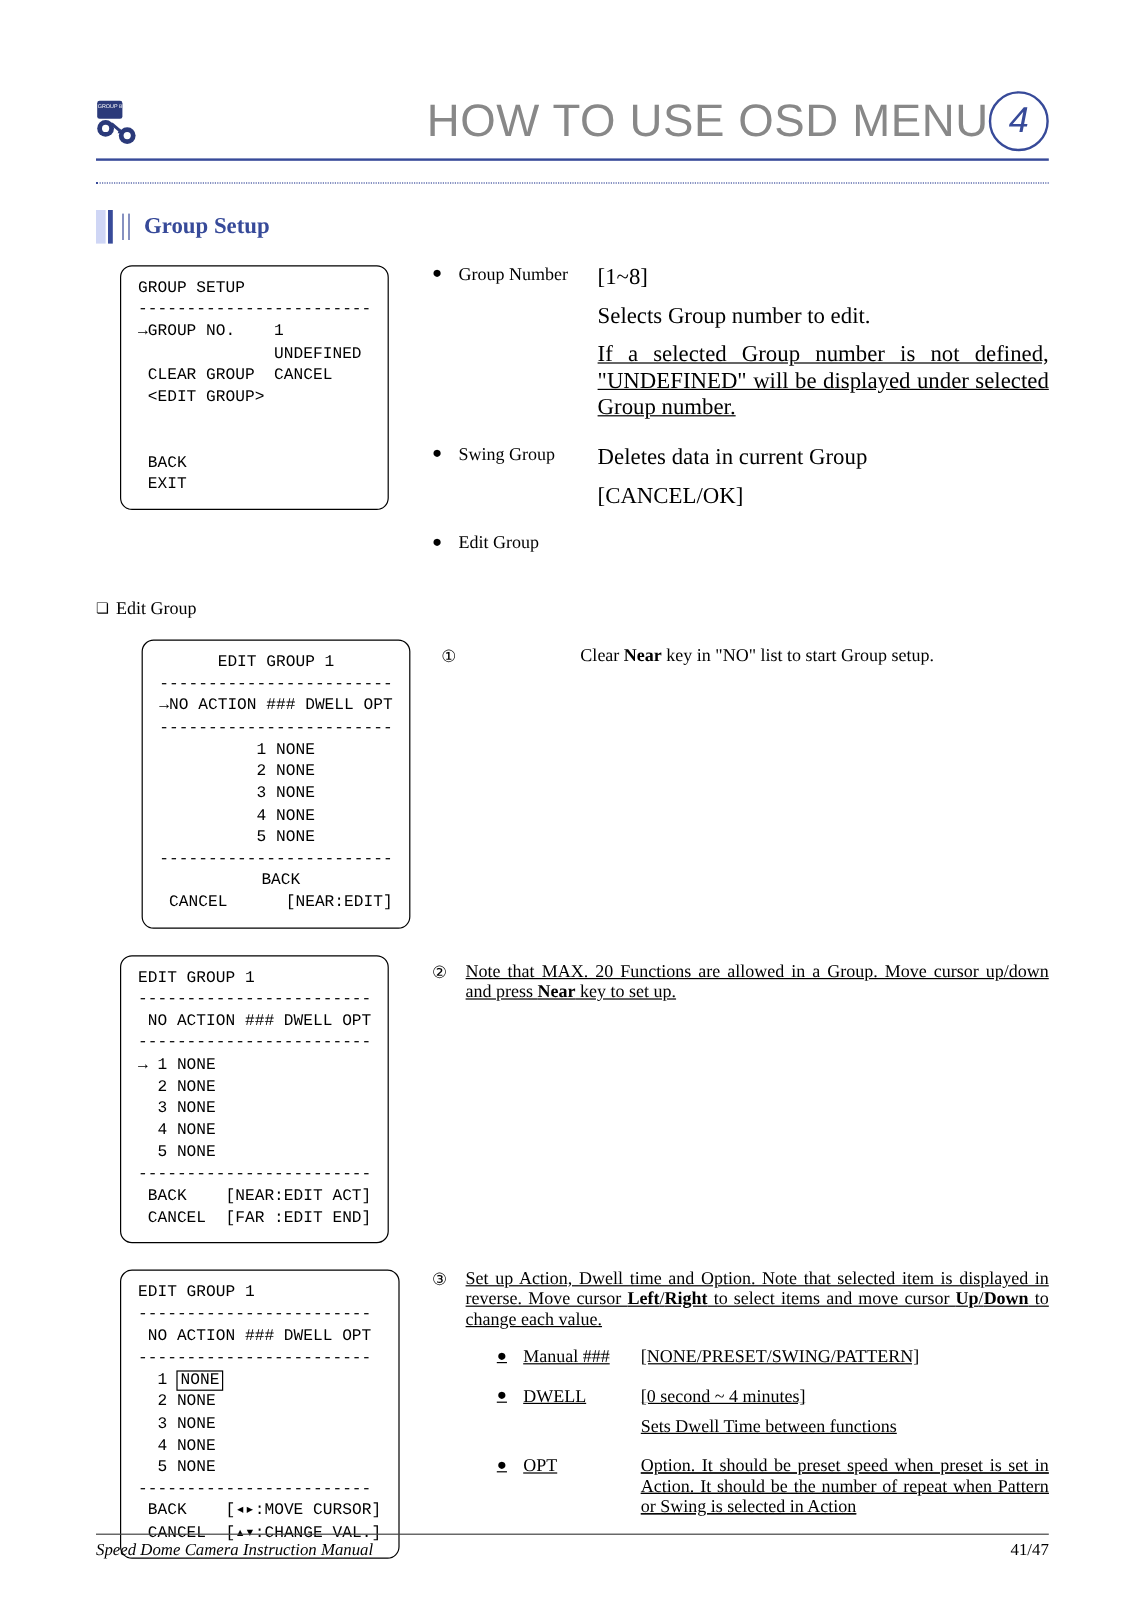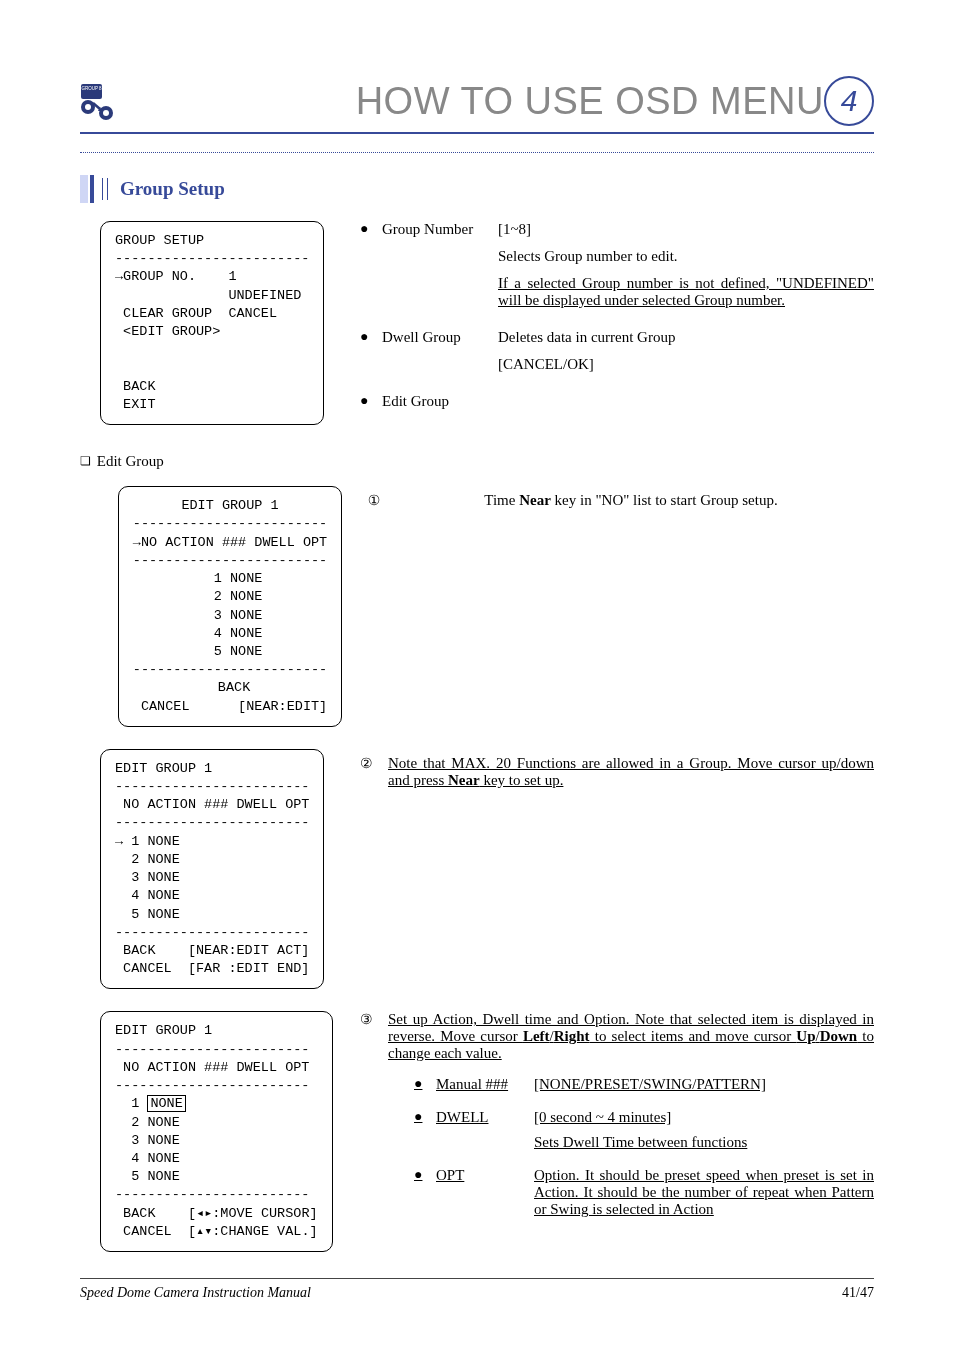--- a/index.html
+++ b/index.html
@@ -23,21 +23,21 @@
   
   .osd{border:1.5px solid #000;border-radius:10px;font-family:"Courier New",monospace;font-size:13.5px;line-height:1.35;white-space:pre;padding:10px 14px;display:inline-block;background:#fff;}
 
   .row{display:flex;align-items:flex-start;}
   .col-left{width:260px;flex:0 0 260px;padding-left:20px;}
   .col-right{flex:1;}
 
   .desc-list .item{display:flex;margin-bottom:10px;}
   .desc-list .bullet{width:22px;flex:0 0 22px;font-size:14px;text-align:left;}
   .desc-list .label{width:116px;flex:0 0 116px;font-size:15px;}
-  .desc-list .body{flex:1;font-size:15px;}
+  .desc-list .body{flex:1;font-size:19px;}
   .desc-list .body p{margin:0 0 10px 0;}
   .justify{text-align:justify;text-decoration:underline;}
 
   .subheading{font-size:15px;margin:28px 0 16px 0;}
   .sq{display:inline-block;font-size:12px;vertical-align:1px;margin-right:6px;}
 
   .steps .step{display:flex;margin-bottom:16px;}
   .steps .num{width:28px;flex:0 0 28px;font-size:14px;}
   .steps .txt{flex:1;font-size:15px;}
   .steps .txt p{margin:0 0 6px 0;}
@@ -108,21 +108,21 @@
         <div class="bullet">●</div>
         <div class="label">Group Number</div>
         <div class="body">
           <p>[1~8]</p>
           <p>Selects Group number to edit.</p>
           <p class="justify">If a selected  Group number is not defined, "UNDEFINED" will be displayed under selected Group number.</p>
         </div>
       </div>
       <div class="item">
         <div class="bullet">●</div>
-        <div class="label">Dwell Group</div>
+        <div class="label">Swing Group</div>
         <div class="body">
           <p>Deletes data in current Group</p>
           <p>[CANCEL/OK]</p>
         </div>
       </div>
       <div class="item">
         <div class="bullet">●</div>
         <div class="label">Edit Group</div>
       </div>
     </div>
@@ -144,21 +144,21 @@
   4 NONE
   5 NONE</span>
 <span>------------------------</span>
 <span> BACK</span>
 <span> CANCEL      [NEAR:EDIT]</span></div>
     </div>
     <div class="col-right steps">
       <div class="step" style="margin-top:6px;">
         <div class="num">①</div>
         <div class="txt">
-            <p><span>Time </span><b>Near</b><span> key in "NO" list to start Group setup.</span></p>
+            <p><span>Clear </span><b>Near</b><span> key in "NO" list to start Group setup.</span></p>
           </div>
       </div>
     </div>
   </div>
 
   <div class="row" style="margin-bottom:22px;">
     <div class="col-left">
       <div class="osd"><span>EDIT GROUP 1</span>
 <span>------------------------</span>
 <span> NO ACTION ### DWELL OPT</span>

